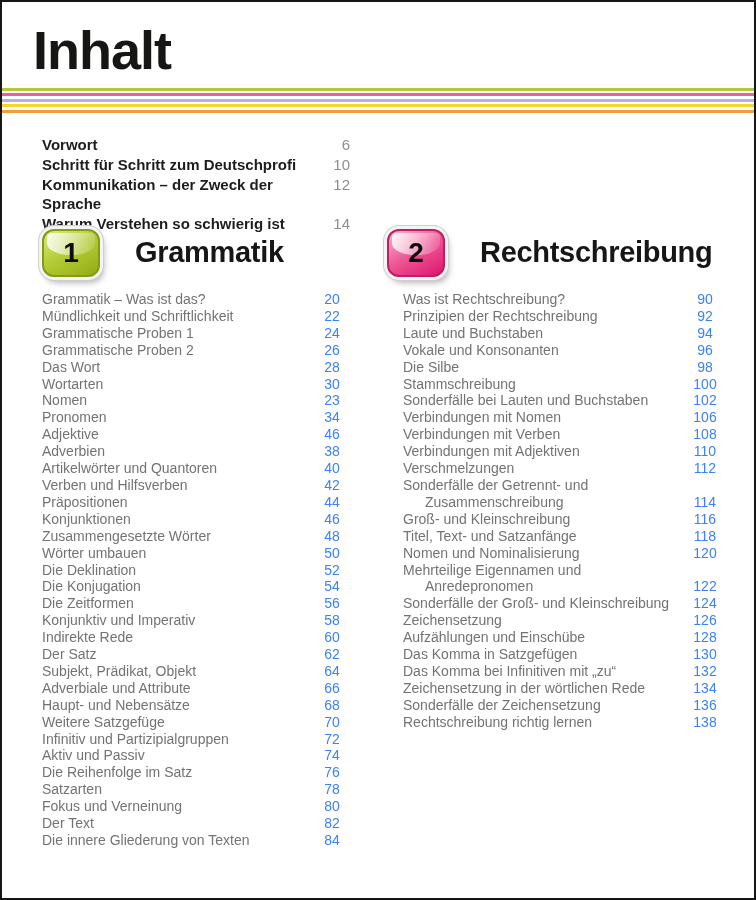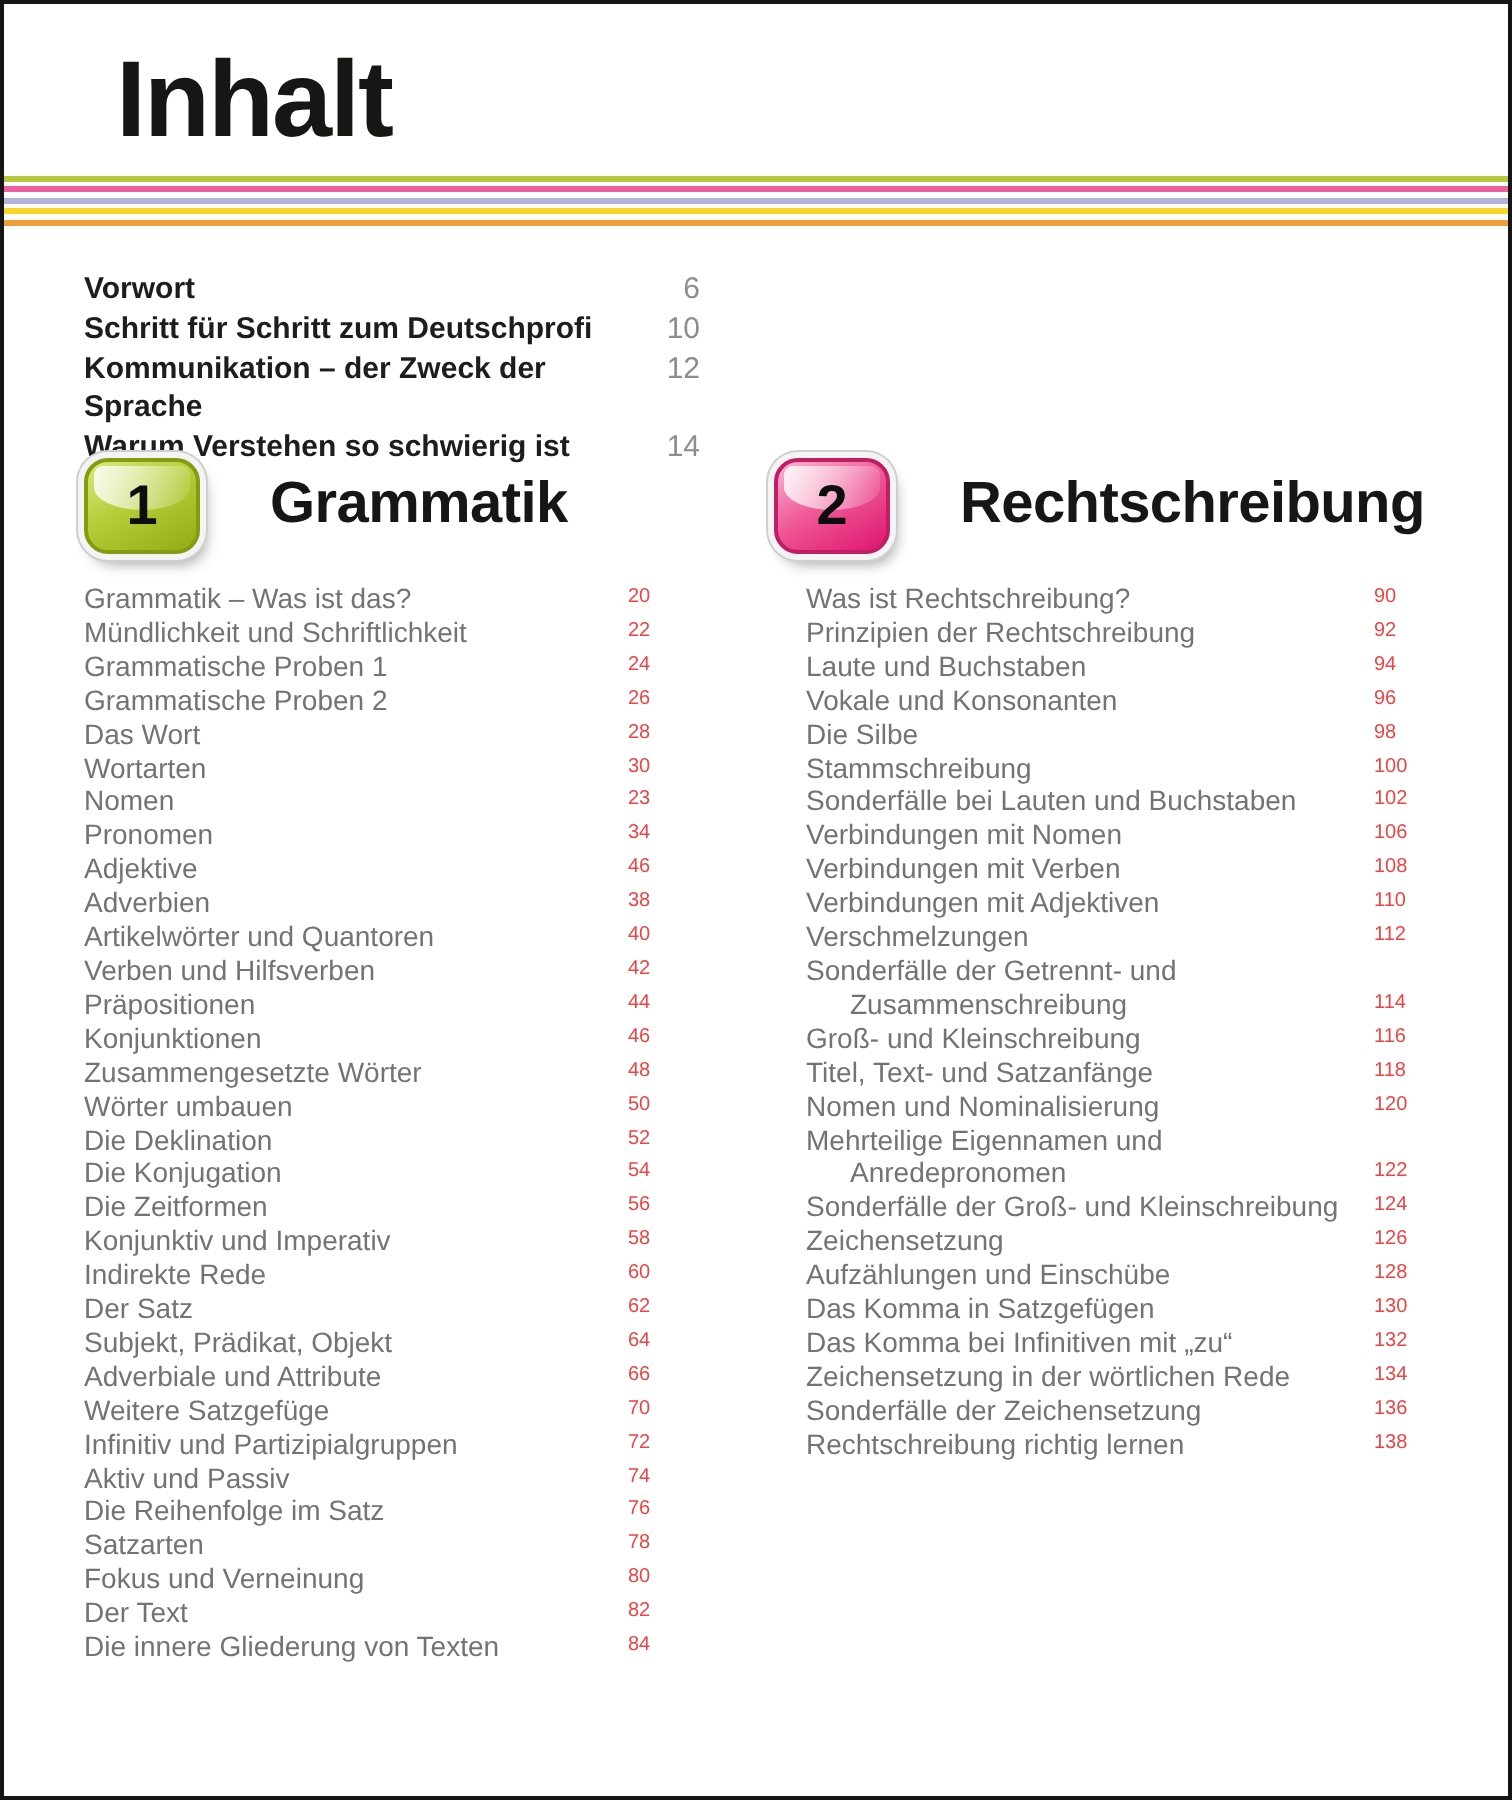--- a/index.html
+++ b/index.html
@@ -7,21 +7,21 @@
     position:relative;
     width:756px;height:900px;
     box-sizing:border-box;
     border:2px solid #151515;
     background:#ffffff;
     font-family:"Liberation Sans", sans-serif;
     overflow:hidden;
   }
   
   .page-title{
-    position:absolute;left:56px;top:20px;margin:0;
+    position:absolute;left:31px;top:20px;margin:0;
     font-size:54px;line-height:1.05;font-weight:700;
     letter-spacing:-1px;color:#161614;
   }
   
   .stripes{position:absolute;left:0;right:0;top:86px;}
   .stripe{height:3px;margin-bottom:2.4px;}
   
   .front-matter{position:absolute;left:40px;top:133px;width:308px;}
   .fm-row{display:flex;justify-content:space-between;align-items:baseline;line-height:19.8px;}
   .fm-label{font-size:15px;font-weight:700;color:#1d1d1b;}
@@ -44,21 +44,21 @@
   }
   .badge-num{position:relative;z-index:2;font-size:28px;font-weight:700;color:#0d0d0d;}
   .section-title{margin:16px;font-size:29px;font-weight:700;color:#161614;letter-spacing:-0.3px;}
   
   .toc-col{position:absolute;top:289px;}
   .toc-col.col-left{left:40px;width:308px;}
   .toc-col.col-right{left:385px;width:320px;margin-left:16px;}
   .toc-row{display:flex;justify-content:space-between;align-items:flex-end;}
   .toc-label{font-size:14px;line-height:16.9px;color:#737373;}
   .toc-label .cont{display:block;padding-left:22px;}
-  .toc-page{font-size:10px;line-height:16.9px;color:#ef4444;min-width:36px;text-align:left;}
+  .toc-page{font-size:14px;line-height:16.9px;color:#3b82f6;min-width:36px;text-align:center;}
 </style>
 </head>
 <body>
 
 <div class="page">
 
   <h1 class="page-title">Inhalt</h1>
 
   <div class="stripes">
       <div class="stripe" style="background: rgb(182, 201, 60);"></div>
@@ -194,20 +194,24 @@
       </div>
       <div class="toc-row">
         <span class="toc-label">Subjekt, Prädikat, Objekt</span>
         <span class="toc-page">64</span>
       </div>
       <div class="toc-row">
         <span class="toc-label">Adverbiale und Attribute</span>
         <span class="toc-page">66</span>
       </div>
       <div class="toc-row">
+        <span class="toc-label">Haupt- und Nebensätze</span>
+        <span class="toc-page">68</span>
+      </div>
+      <div class="toc-row">
         <span class="toc-label">Weitere Satzgefüge</span>
         <span class="toc-page">70</span>
       </div>
       <div class="toc-row">
         <span class="toc-label">Infinitiv und Partizipialgruppen</span>
         <span class="toc-page">72</span>
       </div>
       <div class="toc-row">
         <span class="toc-label">Aktiv und Passiv</span>
         <span class="toc-page">74</span>

